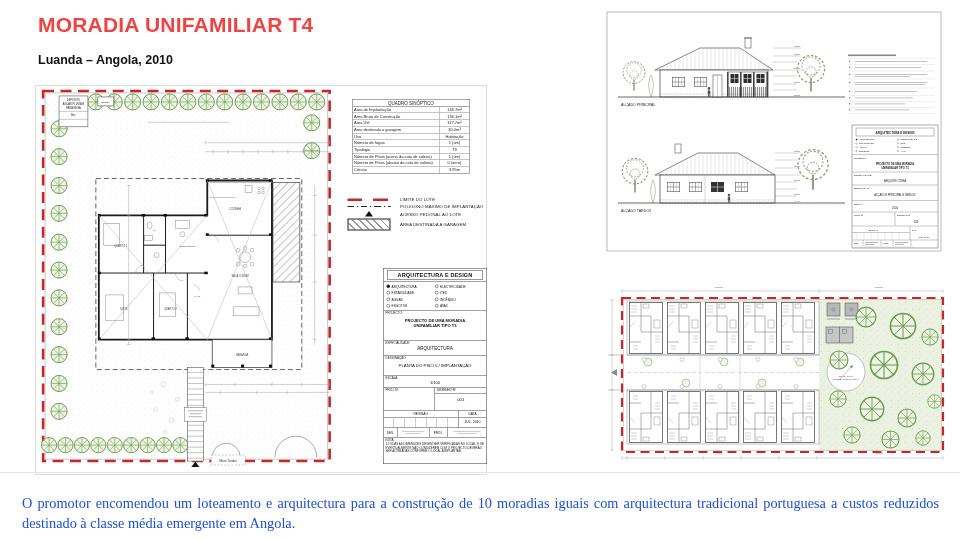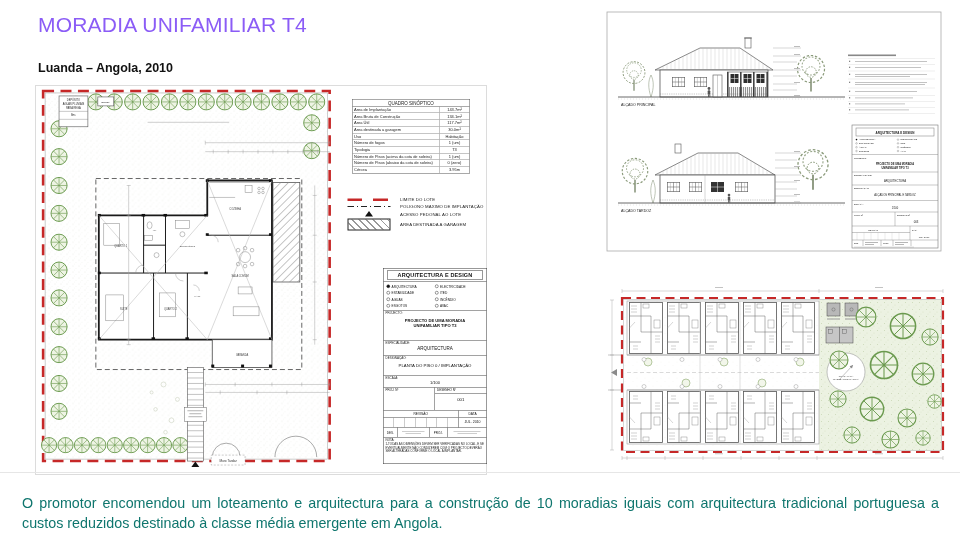--- a/index.html
+++ b/index.html
@@ -1,22 +1,22 @@
 <!DOCTYPE html>
 <html><head>
 <meta charset="utf-8">
 <style>
   html,body{margin:0;padding:0;background:#fff;}
   .page{position:relative;width:960px;height:540px;background:#fff;overflow:hidden;
         font-family:"Liberation Sans",sans-serif;color:#111;}
   svg{font-family:"Liberation Sans",sans-serif;}
   
   .hdr{position:absolute;left:38px;top:13px;}
-  .hdr h1{margin:0;font-size:21px;font-weight:normal;letter-spacing:.2px;color:#8b5cf6;}
-  .hdr .sub{margin-top:24px;font-size:12.5px;font-weight:bold;line-height:1.15;}
+  .hdr h1{margin:0;font-size:21px;font-weight:bold;letter-spacing:.2px;color:#ef4444;}
+  .hdr .sub{margin-top:16px;font-size:12.5px;font-weight:bold;line-height:1.15;}
   .hdr .aut{font-size:12.5px;font-weight:bold;line-height:1.15;}
   
   .half{transform:scale(.5);transform-origin:0 0;}
   
   .syn-wrap{position:absolute;left:352px;top:99px;width:118px;height:80px;}
   .syn{width:234px;background:#fff;border:1px solid #555;font-size:8px;color:#222;}
   .syn-title{text-align:center;font-size:9px;border-bottom:1px solid #555;padding:1.5px 0;}
   .syn-row{display:flex;border-bottom:1px solid #8a8a8a;}
   .syn-row:last-child{border-bottom:none;}
   .syn-l{flex:1;padding:1.4px 3px;border-right:1px solid #8a8a8a;white-space:nowrap;overflow:hidden;line-height:1.2;}
@@ -71,21 +71,21 @@
   .sig{width:70%;height:1px;background:#9a9a9a;margin:1.5px 0;}
   .tb .s-nota{height:52px;border-bottom:none;}
   .tb .nota-txt{font-size:5.9px;line-height:1.3;padding:1px 4px;text-align:left;color:#222;}
   
   .sheetL{position:absolute;left:35px;top:85px;width:452px;height:390px;border:1px solid #dcdcdc;box-sizing:border-box;}
   .sheetTR{position:absolute;left:605px;top:8px;width:340px;height:246px;}
   .sheetBR{position:absolute;left:603px;top:280px;width:352px;height:185px;}
   .divider{position:absolute;left:0;top:472px;width:960px;height:1px;background:#e6e6e6;}
   
   .desc{position:absolute;left:22px;top:480px;width:917px;font-size:14.3px;line-height:1.38;
-        text-align:justify;color:#0f766e;}
+        text-align:justify;color:#1d4ed8;font-family:Liberation Serif, serif;}
 </style>
 </head>
 <body>
 
 <div class="page">
 
   <div class="hdr">
     <h1>MORADIA UNIFAMILIAR T4</h1>
     <div class="sub">Luanda – Angola, 2010</div>
   </div>

